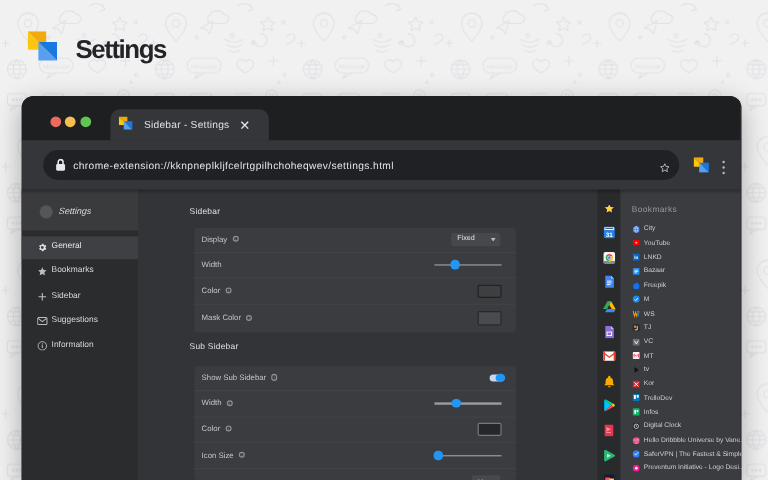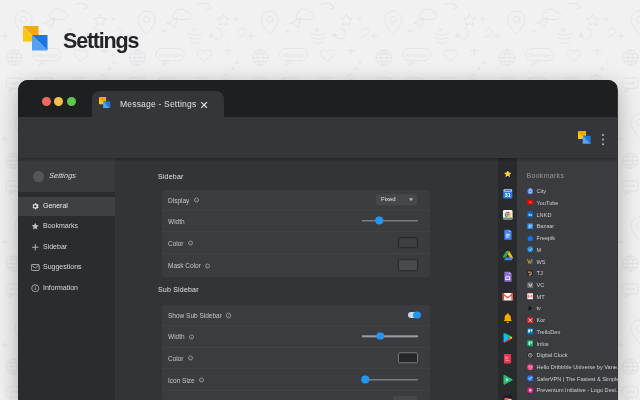--- a/index.html
+++ b/index.html
@@ -112,25 +112,35 @@
     <div class="dot" style="left:23.5px;background:#ed6a5e"></div>
     <div class="dot" style="left:36px;background:#f4bf4f"></div>
     <div class="dot" style="left:48.5px;background:#61c554"></div>
     <div class="tab">
       <svg style="position:absolute;left:7px;top:5.7px" width="11.5" height="11.5" viewBox="0 0 25 25">
         <polygon points="0,0 15.5,0 15.5,15.5" fill="#f2a90c"></polygon>
         <polygon points="0,0 0,15.5 15.5,15.5" fill="#fdc60e"></polygon>
         <polygon points="9,9 24.5,9 24.5,24.5" fill="#1878e0"></polygon>
         <polygon points="9,9 9,24.5 24.5,24.5" fill="#57a0f0"></polygon>
       </svg>
-      <div class="txt">Message - Settings</div>
+      <div class="txt">Sidebar - Settings</div>
       <div class="close">✕</div>
     </div>
   </div>
   <div class="toolbar">
+    <div class="pill">
+      <svg style="position:absolute;left:10px;top:7px" width="9" height="11" viewBox="0 0 9 11">
+        <rect x="0.8" y="4.6" width="7.4" height="5.6" rx="1.2" fill="#e7e9ec"></rect>
+        <path d="M2.5 4.6 V3 a2 2 0 0 1 4 0 V4.6" fill="none" stroke="#e7e9ec" stroke-width="1.3"></path>
+      </svg>
+      <div class="url">chrome-extension://kknpneplkljfcelrtgpilhchoheqwev/settings.html</div>
+      <svg style="position:absolute;right:7.5px;top:9.5px" width="10" height="10" viewBox="0 0 24 24">
+        <path d="M12 3.5 l2.5 5.4 5.9.6 -4.4 4 1.2 5.8 -5.2-3 -5.2 3 1.2-5.8 -4.4-4 5.9-.6z" fill="none" stroke="#bdbec1" stroke-width="1.8"></path>
+      </svg>
+    </div>
     <svg style="position:absolute;left:560px;top:14px" width="13" height="13" viewBox="0 0 25 25">
       <polygon points="0,0 15.5,0 15.5,15.5" fill="#f2a90c"></polygon>
       <polygon points="0,0 0,15.5 15.5,15.5" fill="#fdc60e"></polygon>
       <polygon points="9,9 24.5,9 24.5,24.5" fill="#1878e0"></polygon>
       <polygon points="9,9 9,24.5 24.5,24.5" fill="#57a0f0"></polygon>
     </svg>
     <div style="position:absolute;left:583.5px;top:16.5px;width:2px;height:2px;border-radius:50%;background:#b9babc;box-shadow:0 4.6px 0 #b9babc, 0 9.2px 0 #b9babc"></div>
   </div>
   <div class="content">
     <div style="position:absolute;left:0;top:0;width:599px;height:4px;background:linear-gradient(rgba(0,0,0,.28),rgba(0,0,0,0));z-index:9"></div>

